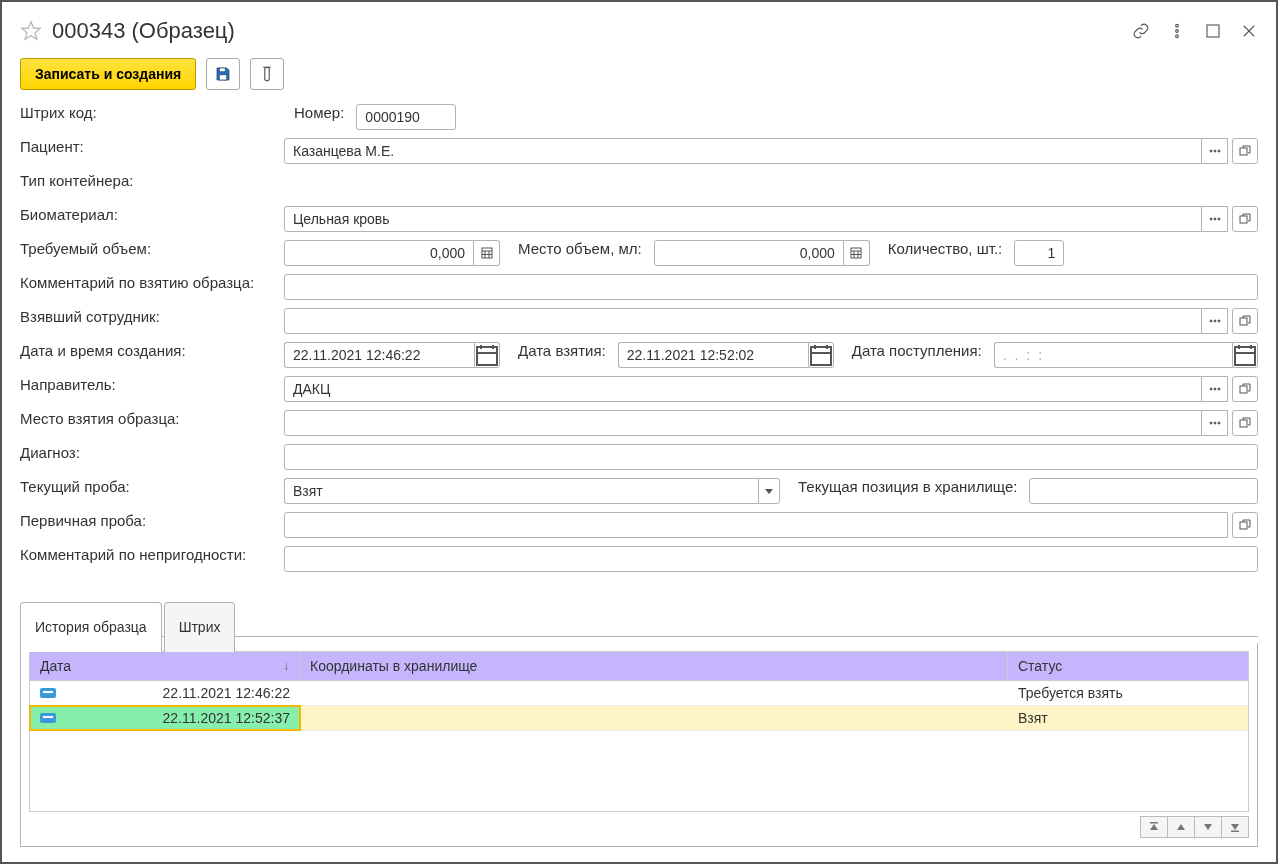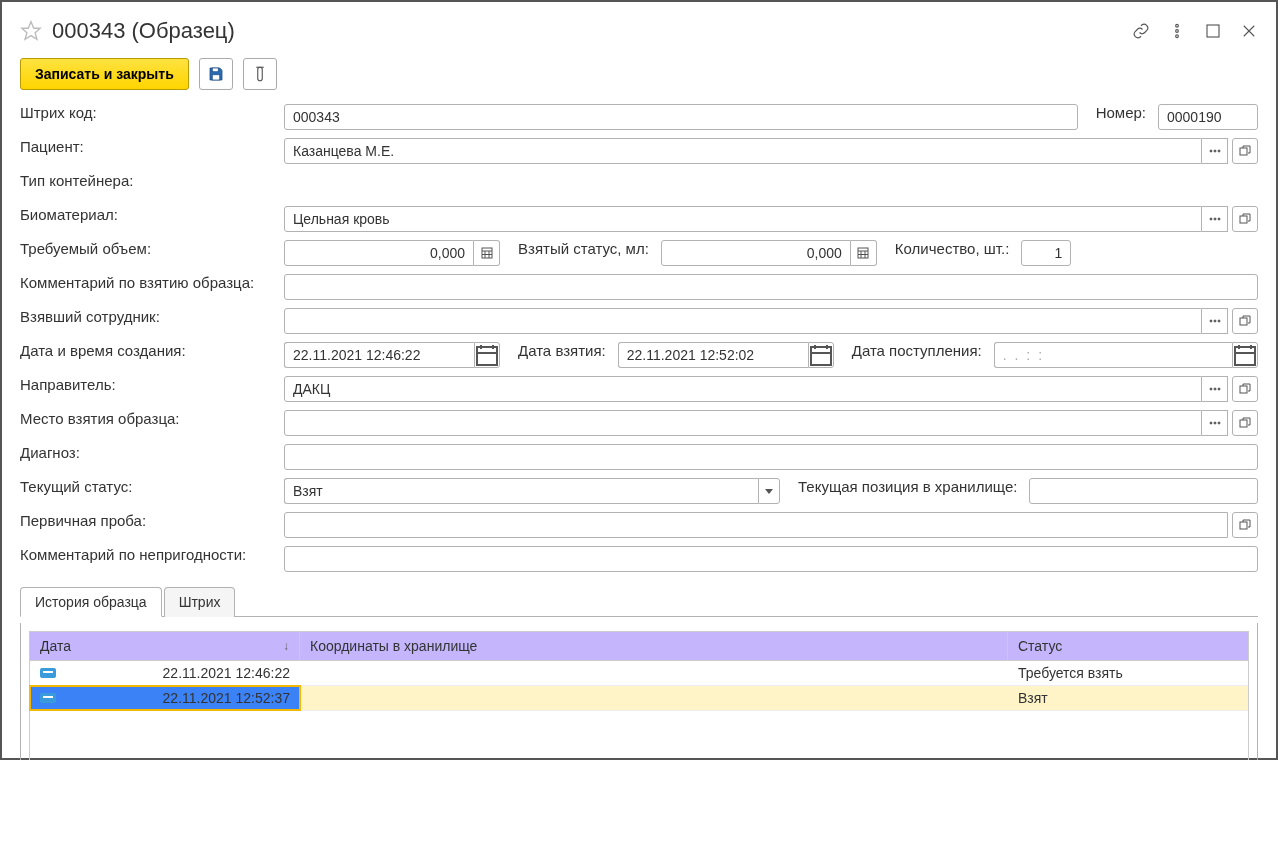--- a/index.html
+++ b/index.html
@@ -1,17 +1,17 @@
 <!DOCTYPE html>
 <html><head>
 <meta charset="utf-8">
 <style>
   * { box-sizing: border-box; }
   html, body { margin: 0; padding: 0; font-family: Arial, sans-serif; font-size: 14px; color: #333; background: #fff; }
-  .window { width: 1278px; height: 760px; border: 2px solid #555; padding: 16px 18px; position: relative; }
+  .window { width: 1278px; height: 864px; border: 2px solid #555; padding: 16px 18px; position: relative; }
   .titlebar { display: flex; align-items: center; margin-bottom: 14px; }
   .star-icon { width: 22px; height: 22px; margin-right: 10px; fill: none; stroke: #bbb; stroke-width: 1.5; }
   .page-title { font-size: 22px; font-weight: 400; flex: 1; }
   .title-actions { display: flex; gap: 18px; align-items: center; }
   .title-actions svg { width: 18px; height: 18px; stroke: #555; fill: none; stroke-width: 1.5; cursor: pointer; }
   .toolbar { display: flex; gap: 10px; margin-bottom: 14px; }
   .btn-primary { background: linear-gradient(#ffe23f, #ffd500); border: 1px solid #b89b00; border-radius: 3px; padding: 6px 14px; font-size: 14px; font-weight: bold; cursor: pointer; }
   .btn-icon { width: 34px; height: 32px; border: 1px solid #aaa; border-radius: 3px; background: #fff; display: flex; align-items: center; justify-content: center; cursor: pointer; }
   .btn-icon svg { width: 18px; height: 18px; }
   .form-body { display: flex; flex-direction: column; gap: 6px; }
@@ -29,34 +29,34 @@
   .small-field { width: 50px; flex: none; text-align: right; }
   .dropdown-field { display: flex; flex: 1; }
   .dropdown-field .field { border-right: none; border-radius: 3px 0 0 3px; }
   .dropdown-btn { width: 22px; height: 26px; border: 1px solid #b2b2b2; border-radius: 0 3px 3px 0; background: #fff; display: flex; align-items: center; justify-content: center; cursor: pointer; }
   .dropdown-btn svg { width: 10px; height: 10px; }
   .date-group { display: flex; width: 216px; flex: none; }
   .date-group .field { border-radius: 3px 0 0 3px; border-right: none; }
   .date-btn { width: 26px; height: 26px; border: 1px solid #b2b2b2; border-radius: 0 3px 3px 0; background: #fff; display: flex; align-items: center; justify-content: center; cursor: pointer; }
   .date-group.flex { flex: 1; width: auto; }
   .tabs { display: flex; border-bottom: 1px solid #b2b2b2; margin-top: 6px; }
-  .tab { padding: 6px 14px; border: 1px solid #b2b2b2; border-bottom: none; border-radius: 4px 4px 0 0; margin-right: 2px; background: #f5f5f5; cursor: pointer; position: relative; top: 1px; }
+  .tab { padding: 16px 14px; border: 1px solid #b2b2b2; border-bottom: none; border-radius: 4px 4px 0 0; margin-right: 2px; background: #f5f5f5; cursor: pointer; position: relative; top: 16px; }
   .tab.active { background: #fff; border-bottom: 1px solid #fff; }
   .table-wrap { border: 1px solid #b2b2b2; border-top: none; padding: 8px; }
   .table { border: 1px solid #ccc; }
   .thead { display: flex; background: #c4b5fd; border-bottom: 1px solid #ccc; }
   .th { padding: 6px 10px; border-right: 1px solid #ccc; font-size: 14px; display: flex; align-items: center; }
   .th:last-child { border-right: none; }
   .col-date { width: 270px; flex-shrink: 0; justify-content: space-between; }
   .col-coord { flex: 1; }
   .col-status { width: 240px; flex-shrink: 0; }
   .trow { display: flex; border-bottom: 1px solid #eee; }
   .td { padding: 4px 10px; font-size: 14px; display: flex; align-items: center; }
   .trow.selected { background: #fff3c8; }
-  .trow.selected .td.col-date { outline: 2px solid #f5b800; outline-offset: -1px; background: #3b82f6; }
+  .trow.selected .td.col-date { outline: 2px solid #f5b800; outline-offset: -1px; background: #86efac; }
   .row-icon { width: 16px; height: 10px; background: #3a9bdc; border-radius: 2px; margin-right: 8px; display: inline-block; position: relative; }
   .row-icon::after { content: ""; position: absolute; left: 3px; top: 3px; right: 3px; height: 2px; background: #fff; }
   .table-spacer { height: 80px; }
   .nav-buttons { display: flex; justify-content: flex-end; padding: 4px 0 0; gap: 0; }
   .nav-btn { width: 28px; height: 22px; border: 1px solid #bbb; background: #f5f5f5; display: flex; align-items: center; justify-content: center; cursor: pointer; margin-left: -1px; }
   .nav-btn svg { width: 10px; height: 10px; fill: #777; }
   .sort-arrow { font-size: 12px; color: #666; }
   .placeholder-txt { color: #aaa; letter-spacing: 2px; }
 </style>
 </head>
@@ -82,40 +82,39 @@
           <rect x="4" y="4" width="16" height="16"></rect>
         </svg>
       <svg viewBox="0 0 24 24">
           <line x1="5" y1="5" x2="19" y2="19"></line>
           <line x1="19" y1="5" x2="5" y2="19"></line>
         </svg>
     </div>
   </div>
 
   <div class="toolbar">
-    <button class="btn-primary">Записать и закрыть</button>
+    <button class="btn-primary">Записать и создания</button>
     <div class="btn-icon">
       <svg viewBox="0 0 24 24" fill="#2a6db5" stroke="#1a4a80">
           <path d="M4 4h13l3 3v13H4z"></path>
           <rect x="7" y="4" width="8" height="5" fill="#fff"></rect>
           <rect x="7" y="13" width="10" height="7" fill="#fff"></rect>
         </svg>
     </div>
     <div class="btn-icon">
       <svg viewBox="0 0 24 24" fill="none" stroke="#555" stroke-width="1.5">
           <rect x="9" y="3" width="6" height="18" rx="3"></rect>
           <line x1="7" y1="3" x2="17" y2="3"></line>
         </svg>
     </div>
   </div>
 
   <div class="form-body">
     <div class="form-row">
       <div class="label">Штрих код:</div>
-      <div class="field">000343</div>
       <div class="label narrow">Номер:</div>
       <div class="field" style="width:100px;flex:none">0000190</div>
     </div>
 
     <div class="form-row">
       <div class="label">Пациент:</div>
       <div class="field-group">
         <div class="field">Казанцева М.Е.</div>
         <div class="field-btn">
             <svg viewBox="0 0 12 12" fill="#555">
@@ -164,21 +163,21 @@
         <div class="field-btn">
             <svg viewBox="0 0 12 12" fill="none" stroke="#555">
               <rect x="1" y="1" width="10" height="10"></rect>
               <line x1="1" y1="4" x2="11" y2="4"></line>
               <line x1="4" y1="4" x2="4" y2="11"></line>
               <line x1="8" y1="4" x2="8" y2="11"></line>
               <line x1="1" y1="7.5" x2="11" y2="7.5"></line>
             </svg>
           </div>
       </div>
-      <div class="label narrow">Взятый статус, мл:</div>
+      <div class="label narrow">Место объем, мл:</div>
       <div class="field-group" style="flex:none;width:216px">
         <div class="field right">0,000</div>
         <div class="field-btn">
             <svg viewBox="0 0 12 12" fill="none" stroke="#555">
               <rect x="1" y="1" width="10" height="10"></rect>
               <line x1="1" y1="4" x2="11" y2="4"></line>
               <line x1="4" y1="4" x2="4" y2="11"></line>
               <line x1="8" y1="4" x2="8" y2="11"></line>
               <line x1="1" y1="7.5" x2="11" y2="7.5"></line>
             </svg>
@@ -293,21 +292,21 @@
           </div>
       </div>
     </div>
 
     <div class="form-row">
       <div class="label">Диагноз:</div>
       <div class="field"></div>
     </div>
 
     <div class="form-row">
-      <div class="label">Текущий статус:</div>
+      <div class="label">Текущий проба:</div>
       <div class="dropdown-field" style="flex:none;width:496px">
         <div class="field">Взят</div>
         <div class="dropdown-btn">
             <svg viewBox="0 0 10 10" fill="#555">
               <polygon points="1,3 9,3 5,8"></polygon>
             </svg>
           </div>
       </div>
       <div class="label narrow">Текущая позиция в хранилище:</div>
       <div class="field"></div>

